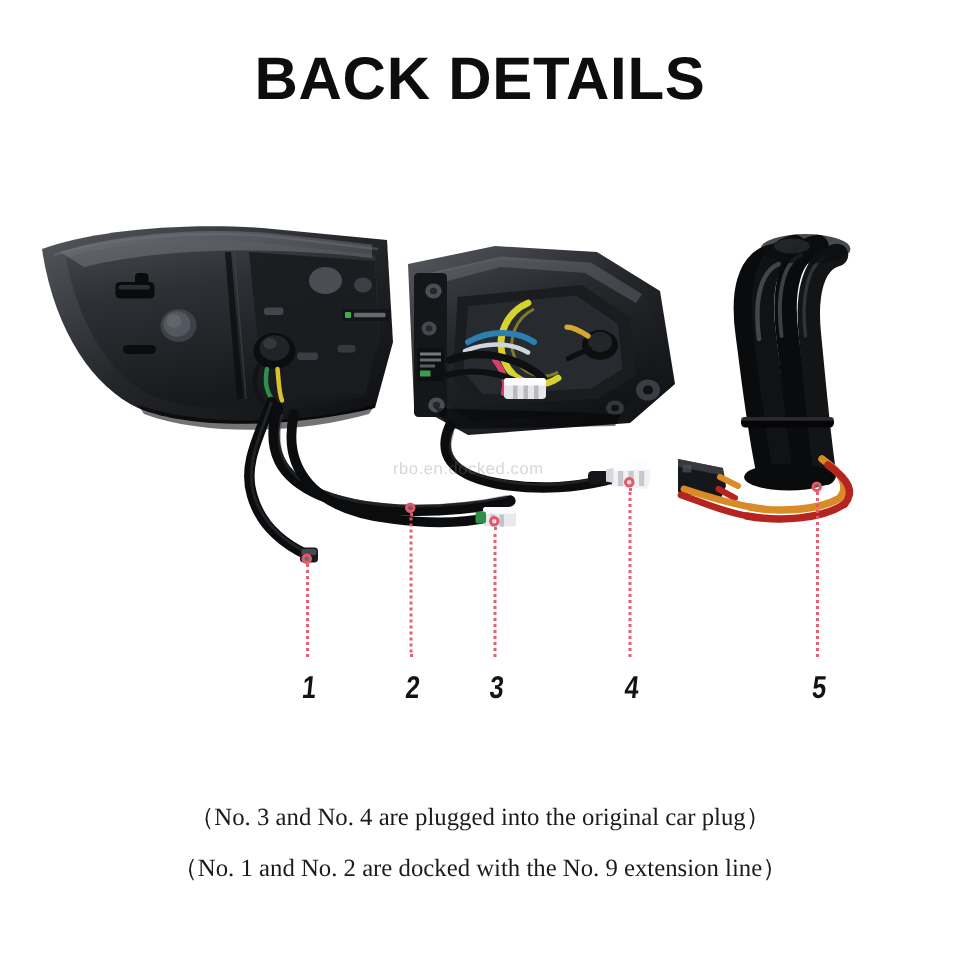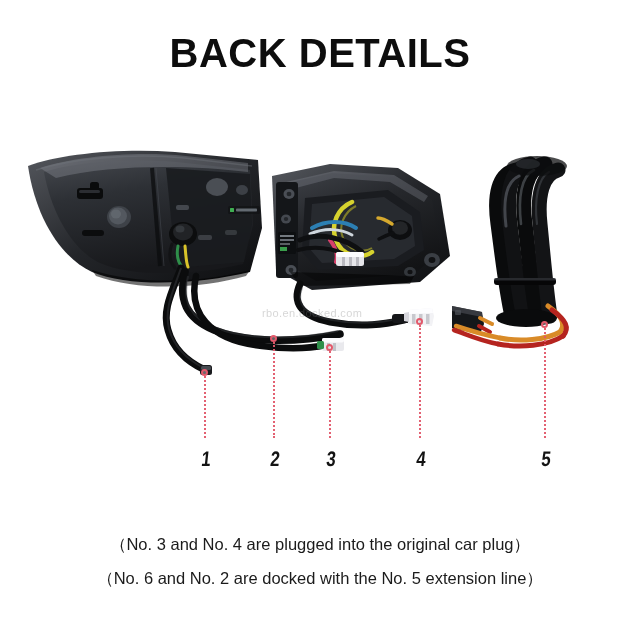--- a/index.html
+++ b/index.html
@@ -73,21 +73,21 @@
     background: rgba(255,255,255,0.35);
     box-sizing: border-box;
   }
 
   
   .caption {
     position: absolute;
     left: 0;
     width: 640px;
     text-align: center;
-    font-family: Liberation Sans, sans-serif;
+    font-family: Liberation Serif, serif;
     font-size: 16.5px;
     color: #1b1b1b;
     white-space: nowrap;
   }
   .caption.line1 { top: 534px; }
   .caption.line2 { top: 568px; }
 
   
   .watermark {
     position: absolute;
@@ -349,15 +349,15 @@
 
   <div class="dotmark" style="left:416px; top:318px;"></div>
   <div class="leader" style="left:419px; top:325px; height:113px;"></div>
   <div class="num" style="left:407px; top:448px;">4</div>
 
   <div class="dotmark" style="left:541px; top:321px;"></div>
   <div class="leader" style="left:544px; top:328px; height:110px;"></div>
   <div class="num" style="left:532px; top:448px;">5</div>
 
   <div class="caption line1">（No. 3 and No. 4 are plugged into the original car plug）</div>
-  <div class="caption line2">（No. 6 and No. 2 are docked with the No. 5 extension line）</div>
+  <div class="caption line2">（No. 1 and No. 2 are docked with the No. 9 extension line）</div>
 
 </div>
 
 </body></html>

